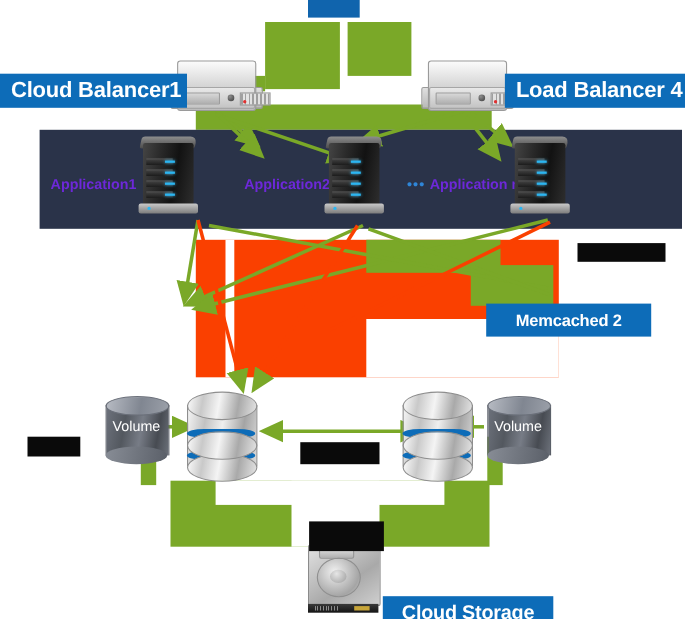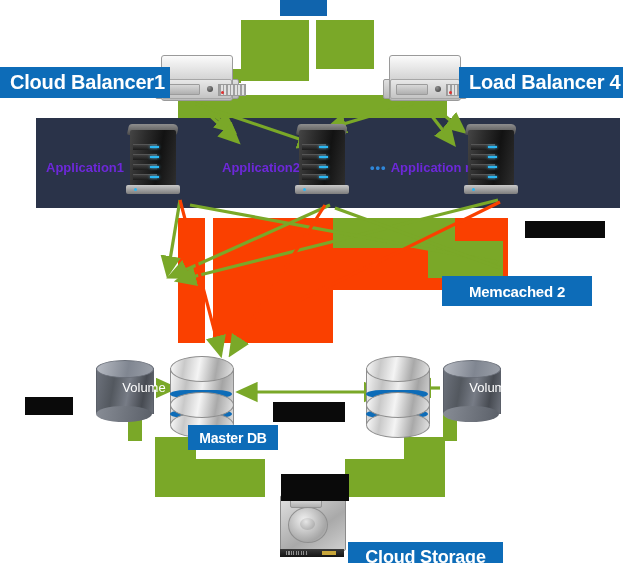--- a/index.html
+++ b/index.html
@@ -183,21 +183,20 @@
   }
   .vol .vbot {
     position: absolute; left: 0; bottom: 0; width: 56px; height: 16px;
     border-radius: 50%;
     background: linear-gradient(100deg, #888d96, #5a5f68);
   }
   .vol .vlabel {
     position: absolute; left: 0; top: 20px; width: 56px;
     text-align: center; color: #ffffff; font-size: 13px;
     font-family: "Liberation Sans", sans-serif;
-    padding-left: 20px;
   }
 
   
   .hdd { position: absolute; width: 64px; height: 62px; }
   .hdd .shell {
     position: absolute; left: 0; top: 0; width: 64px; height: 54px;
     background: linear-gradient(145deg, #e2e2e2, #a9a9a9 60%, #cfcfcf);
     border: 1px solid #8b8b8b; border-radius: 2px;
   }
   .hdd .platter {
@@ -413,23 +412,20 @@
   </div>
 
   <div class="db" style="left:170px;top:356px;">
     <div class="wall" style="top:12px;height:56px;"></div>
     <div class="ring" style="top:34px;"></div>
     <div class="ring" style="top:54px;"></div>
     <div class="disc" style="top:56px;"></div>
     <div class="disc" style="top:36px;"></div>
     <div class="disc" style="top:0px;"></div>
   </div>
-  <div class="abs blue-label bl-center" style="left:188px;top:425px;width:90px;height:25px;font-size:14px;">
-    <span>Master DB</span>
-  </div>
 
   <div class="db" style="left:366px;top:356px;">
     <div class="wall" style="top:12px;height:56px;"></div>
     <div class="ring" style="top:34px;"></div>
     <div class="ring" style="top:54px;"></div>
     <div class="disc" style="top:56px;"></div>
     <div class="disc" style="top:36px;"></div>
     <div class="disc" style="top:0px;"></div>
   </div>
 

